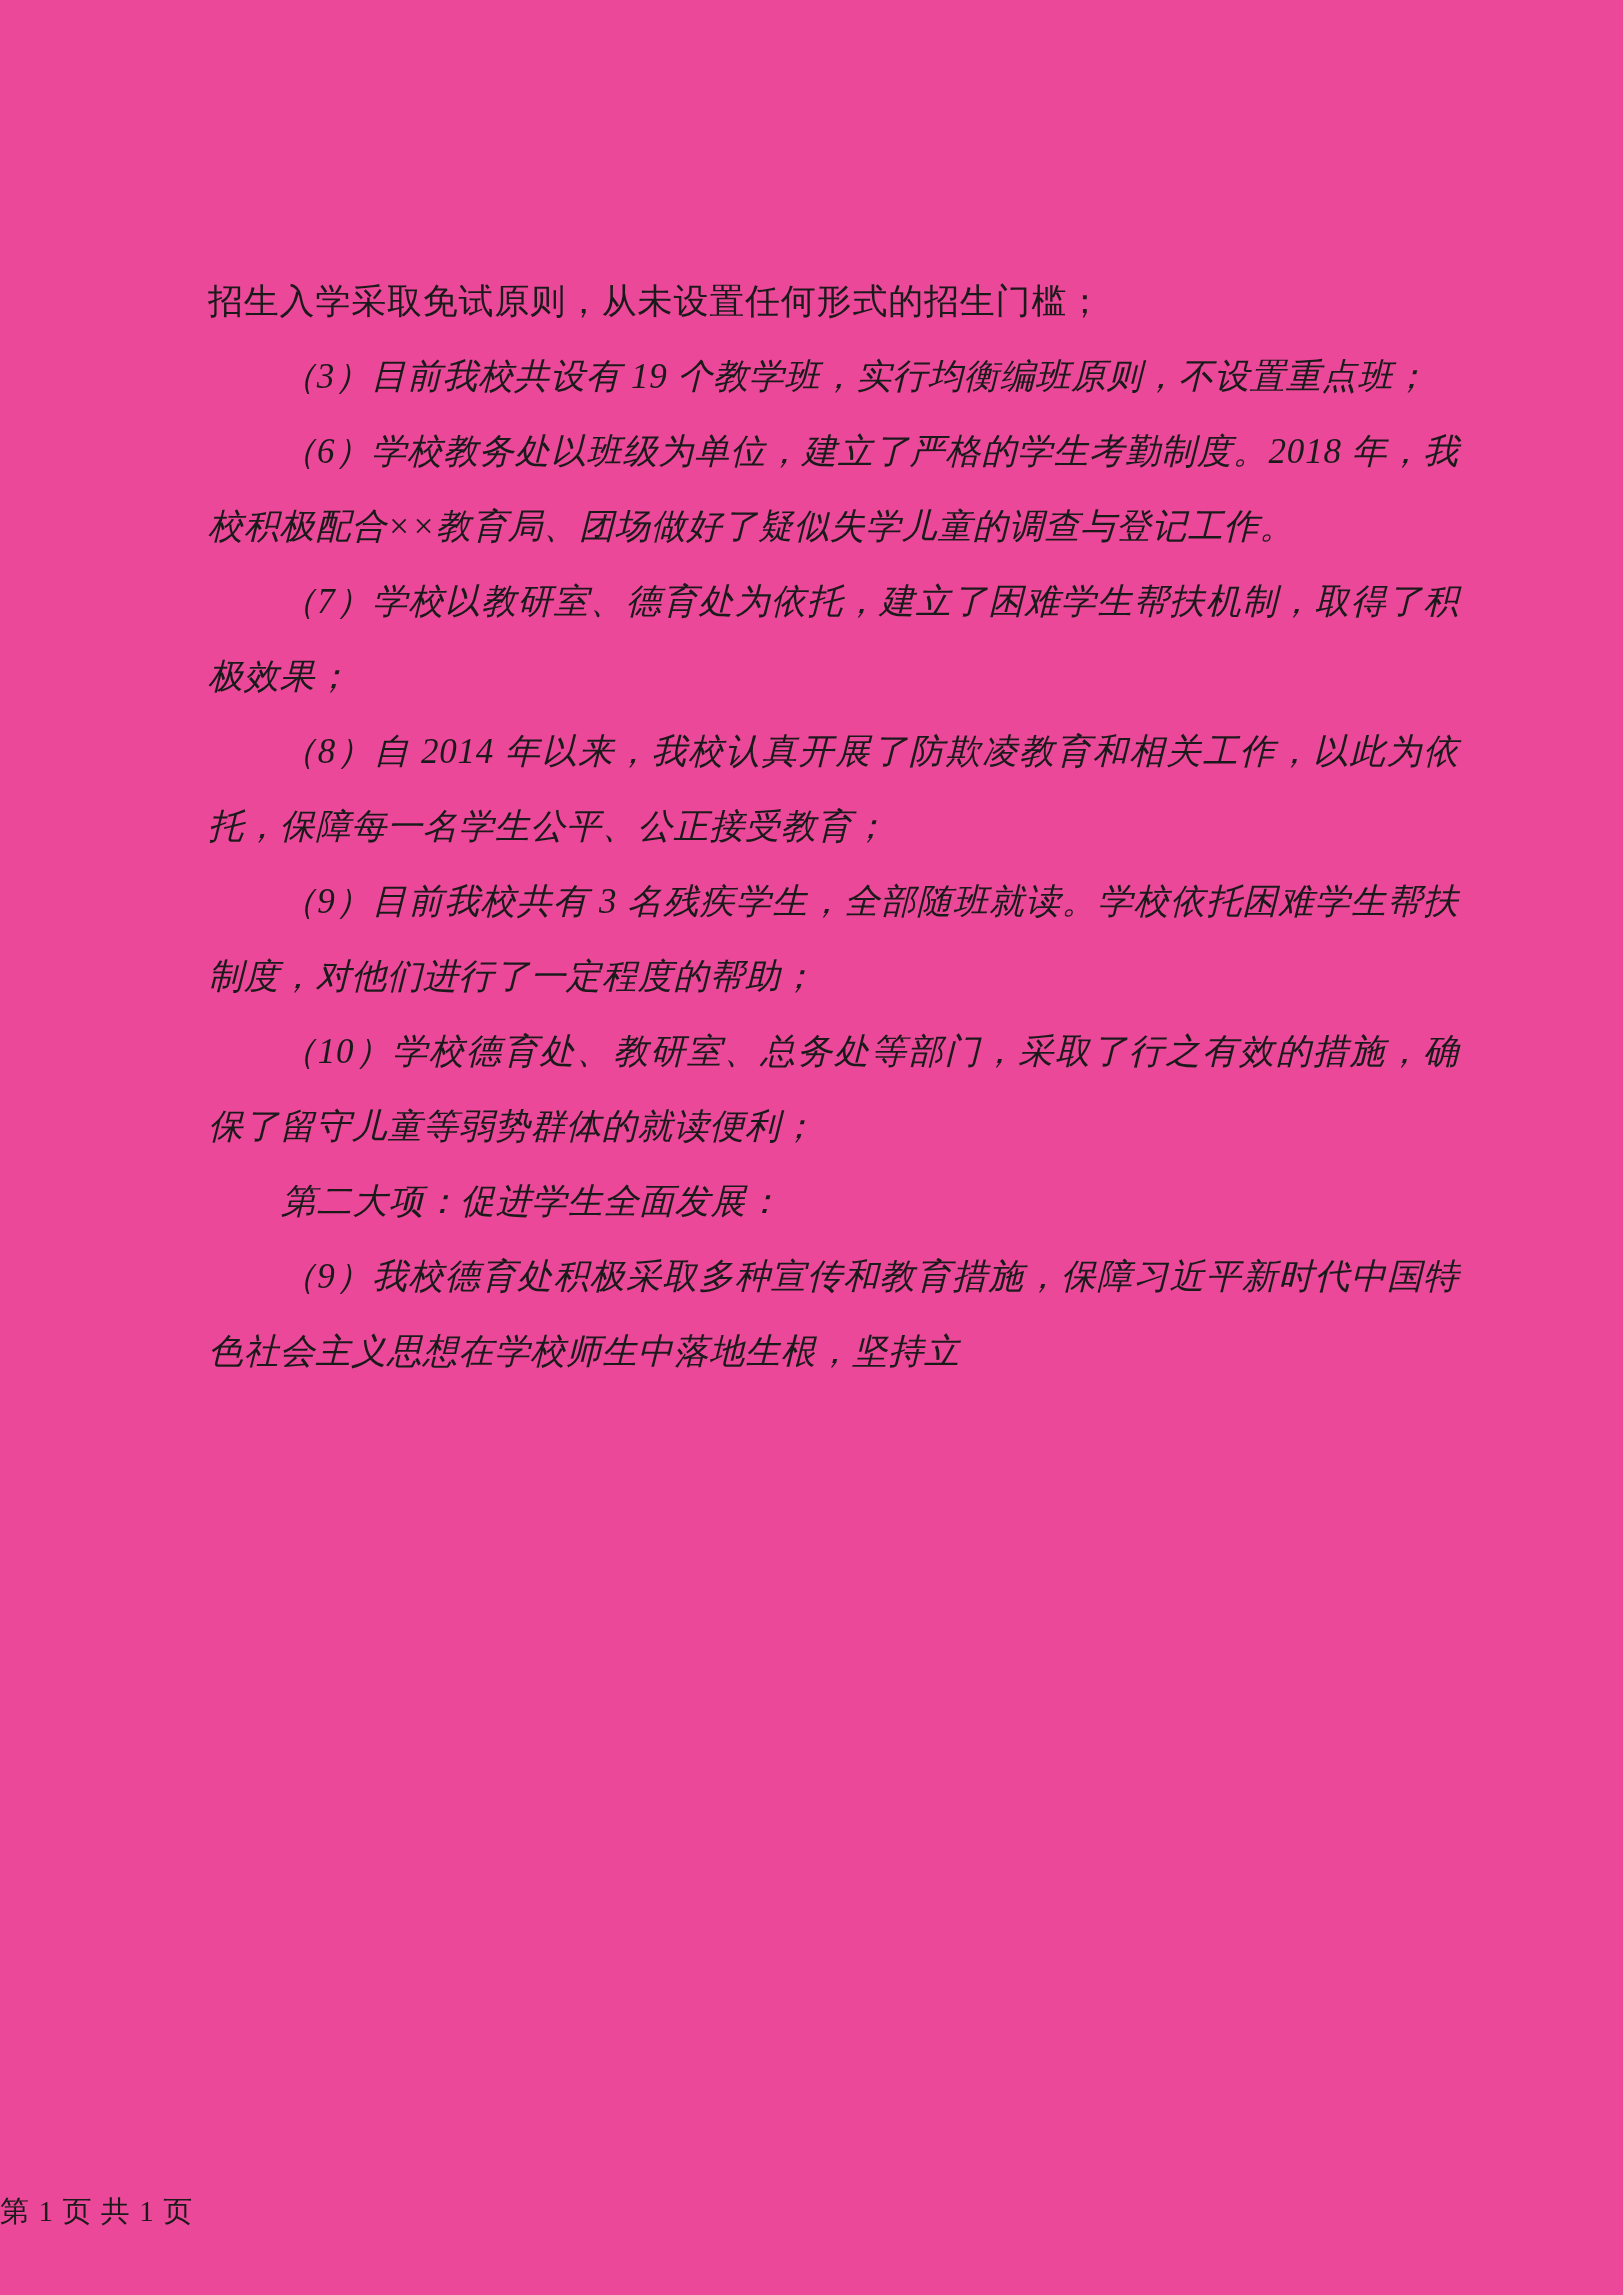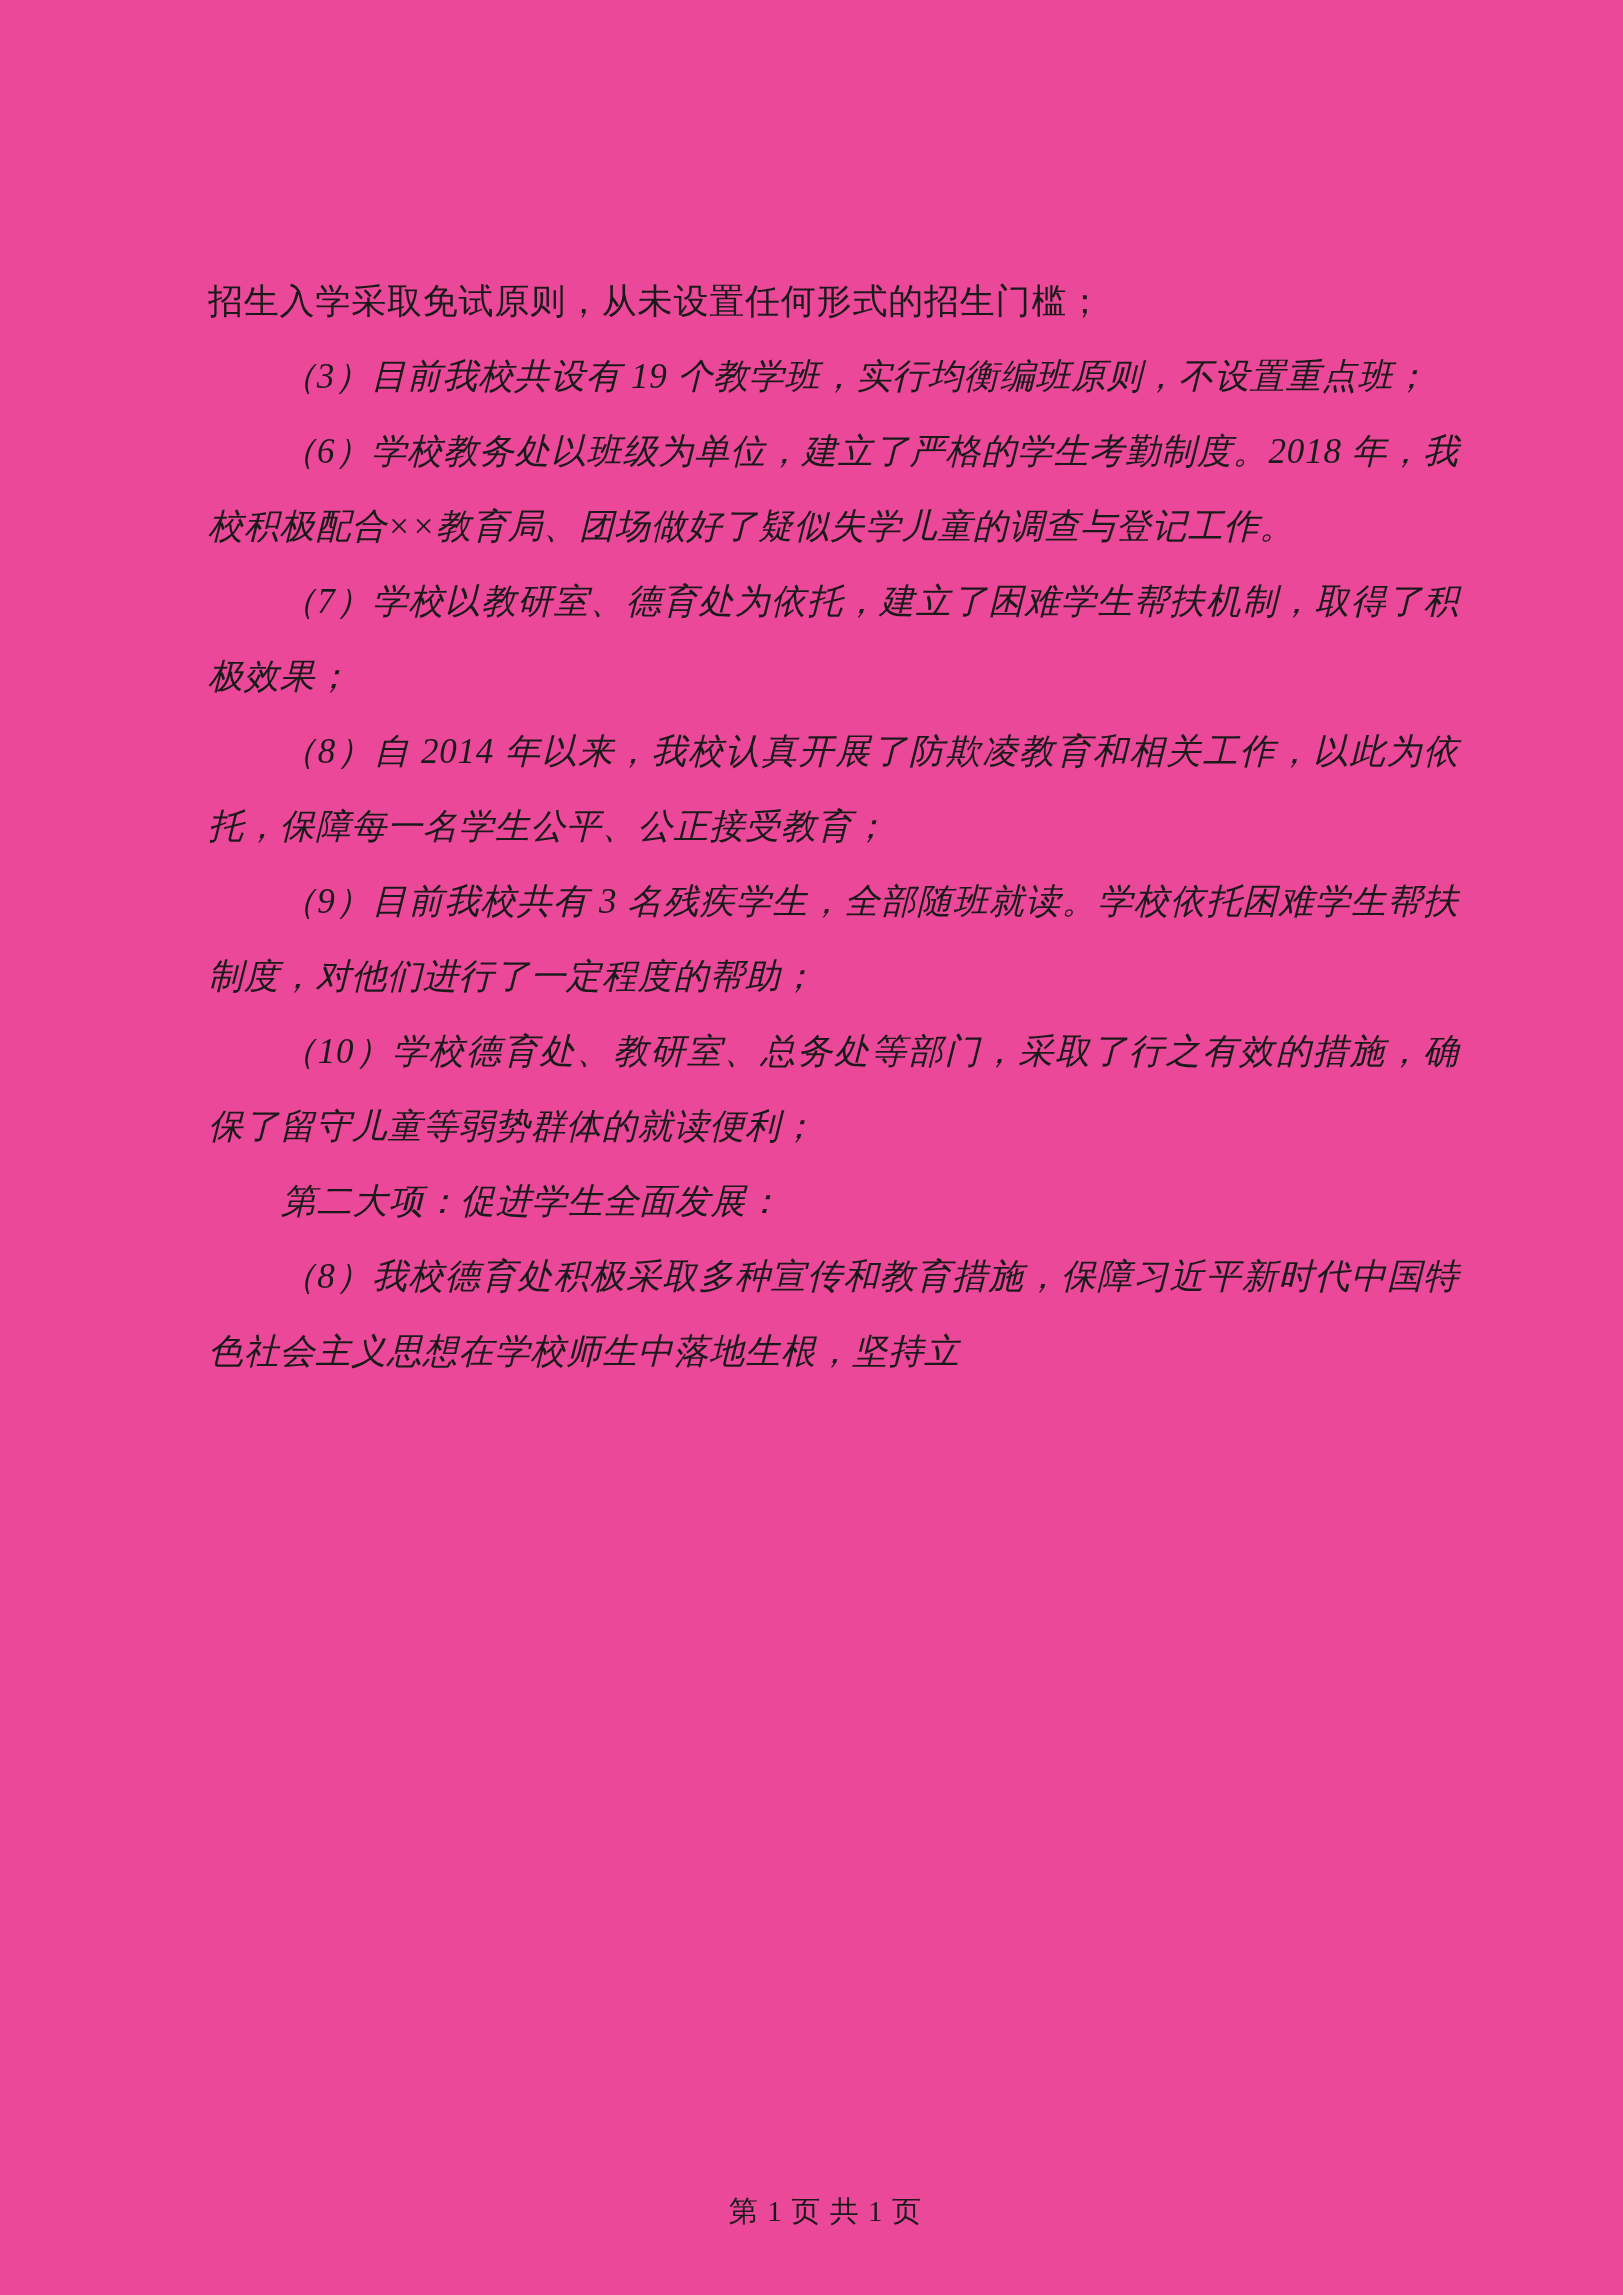--- a/index.html
+++ b/index.html
@@ -40,38 +40,36 @@
   }
   p.indent {
     text-indent: 73px;
     font-style: italic;
   }
   .footer {
     position: absolute;
     left: 0;
     right: 0;
     bottom: 63px;
-    text-align: center;
     font-size: 29px;
     letter-spacing: 1.1px;
     color: #1a1a1a;
     font-family: "Liberation Serif", "DejaVu Serif", serif;
-    padding-left: 28px;
   }
 </style>
 </head>
 <body>
 
 <div class="page">
   <div class="doc-body">
     <p class="para">招生入学采取免试原则，从未设置任何形式的招生门槛；</p>
     <p class="para indent">（3）目前我校共设有 19 个教学班，实行均衡编班原则，不设置重点班；</p>
     <p class="para indent">（6）学校教务处以班级为单位，建立了严格的学生考勤制度。2018 年，我校积极配合××教育局、团场做好了疑似失学儿童的调查与登记工作。</p>
     <p class="para indent">（7）学校以教研室、德育处为依托，建立了困难学生帮扶机制，取得了积极效果；</p>
     <p class="para indent">（8）自 2014 年以来，我校认真开展了防欺凌教育和相关工作，以此为依托，保障每一名学生公平、公正接受教育；</p>
     <p class="para indent">（9）目前我校共有 3 名残疾学生，全部随班就读。学校依托困难学生帮扶制度，对他们进行了一定程度的帮助；</p>
     <p class="para indent">（10）学校德育处、教研室、总务处等部门，采取了行之有效的措施，确保了留守儿童等弱势群体的就读便利；</p>
     <p class="para indent">第二大项：促进学生全面发展：</p>
-    <p class="para indent">（8）我校德育处积极采取多种宣传和教育措施，保障习近平新时代中国特色社会主义思想在学校师生中落地生根，坚持立</p>
+    <p class="para indent">（9）我校德育处积极采取多种宣传和教育措施，保障习近平新时代中国特色社会主义思想在学校师生中落地生根，坚持立</p>
   </div>
   <div class="footer">第 1 页 共 1 页</div>
 </div>
 
 
 </body></html>

